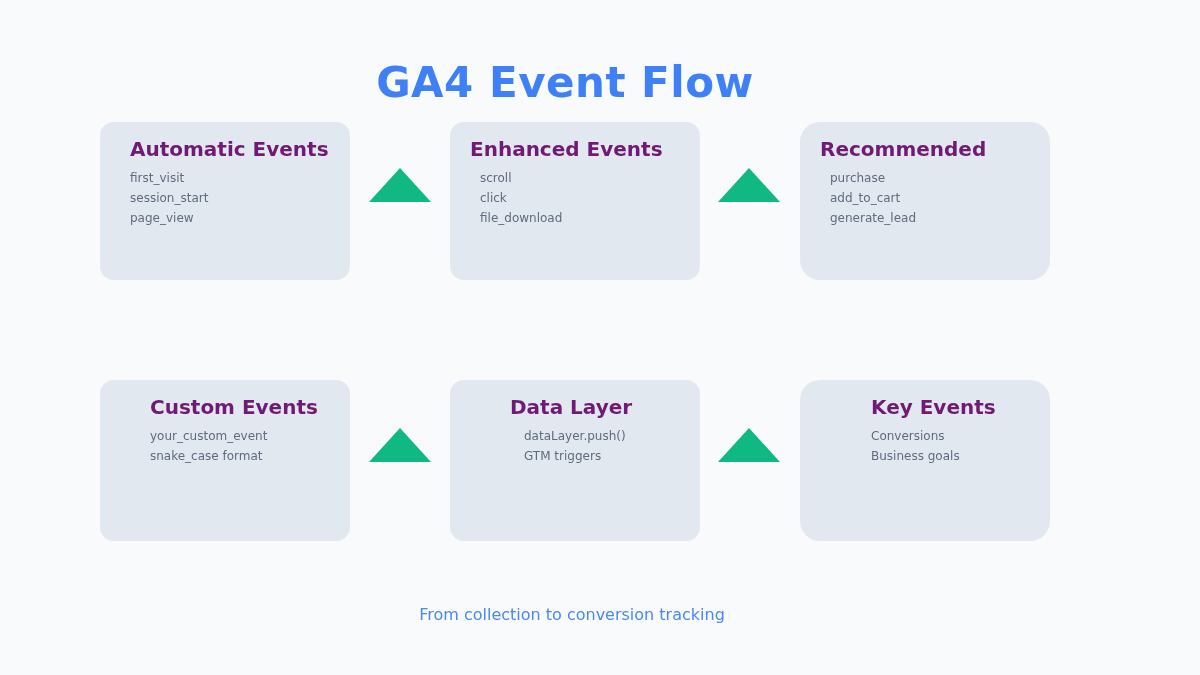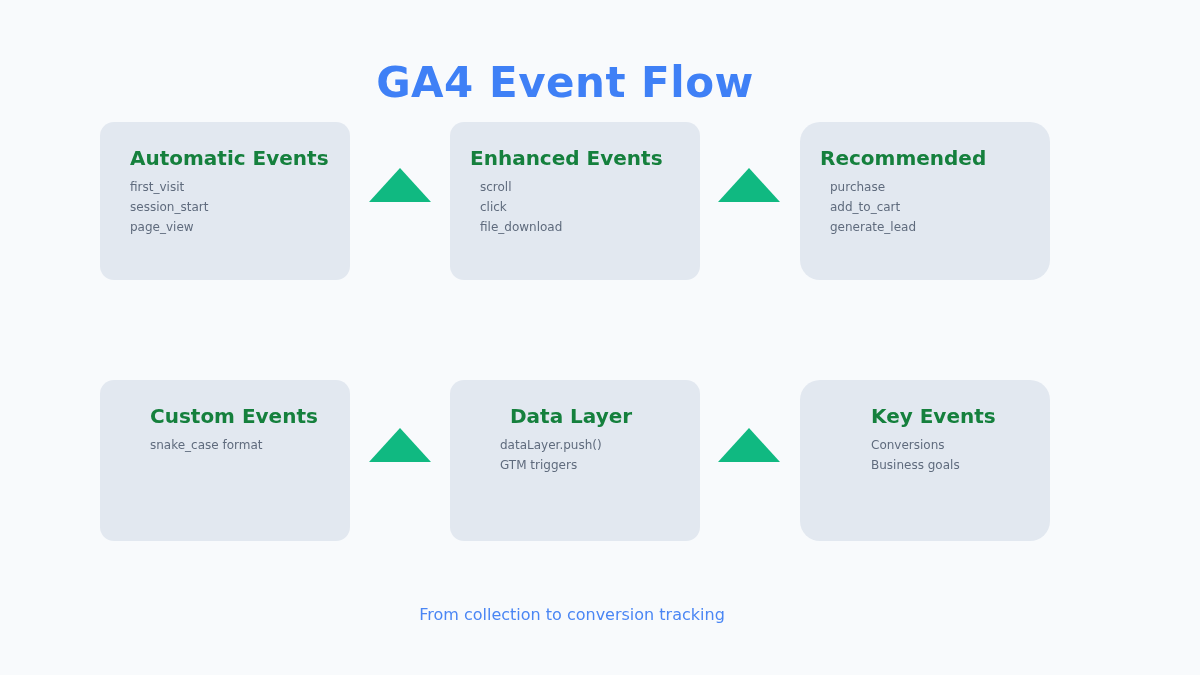--- a/index.html
+++ b/index.html
@@ -29,38 +29,38 @@
     background: #e2e8f0;
     border-radius: 14px;
   }
   .row1 { top: 122px; height: 158px; }
   .row2 { top: 380px; height: 161px; }
   .col1 { left: 100px; }
   .col2 { left: 450px; }
   .col3 { left: 800px; border-radius: 20px; }
 
   .card-title {
-    padding-top: 24px;
+    padding-top: 15px;
     font-size: 20px;
     font-weight: bold;
-    color: #15803d;
+    color: #701a75;
     line-height: 24px;
   }
   .card-items { margin-top: 7px; }
   .card-item {
     font-size: 12px;
     line-height: 20px;
     color: #5f6b7d;
   }
   
   .card-1 .card-title { padding-left: 30px; }  .card-1 .card-item { padding-left: 30px; }
   .card-2 .card-title { padding-left: 20px; }  .card-2 .card-item { padding-left: 30px; }
   .card-3 .card-title { padding-left: 20px; }  .card-3 .card-item { padding-left: 30px; }
   .card-4 .card-title { padding-left: 50px; }  .card-4 .card-item { padding-left: 50px; }
-  .card-5 .card-title { padding-left: 60px; }  .card-5 .card-item { padding-left: 50px; }
+  .card-5 .card-title { padding-left: 60px; }  .card-5 .card-item { padding-left: 74px; }
   .card-6 .card-title { padding-left: 71px; }  .card-6 .card-item { padding-left: 71px; }
 
   .arrow-up {
     position: absolute;
     width: 0; height: 0;
     border-left: 31px solid transparent;
     border-right: 31px solid transparent;
     border-bottom: 34px solid #10b981;
   }
   .arrow-a1 { left: 369px; top: 168px; }
@@ -110,20 +110,21 @@
     <div class="card-items">
       <div class="card-item">purchase</div>
       <div class="card-item">add_to_cart</div>
       <div class="card-item">generate_lead</div>
     </div>
   </div>
 
   <div class="card card-4 row2 col1">
     <h2 class="card-title">Custom Events</h2>
     <div class="card-items">
+      <div class="card-item">your_custom_event</div>
       <div class="card-item">snake_case format</div>
     </div>
   </div>
 
   <div class="arrow-up arrow-a3"></div>
 
   <div class="card card-5 row2 col2">
     <h2 class="card-title">Data Layer</h2>
     <div class="card-items">
       <div class="card-item">dataLayer.push()</div>

